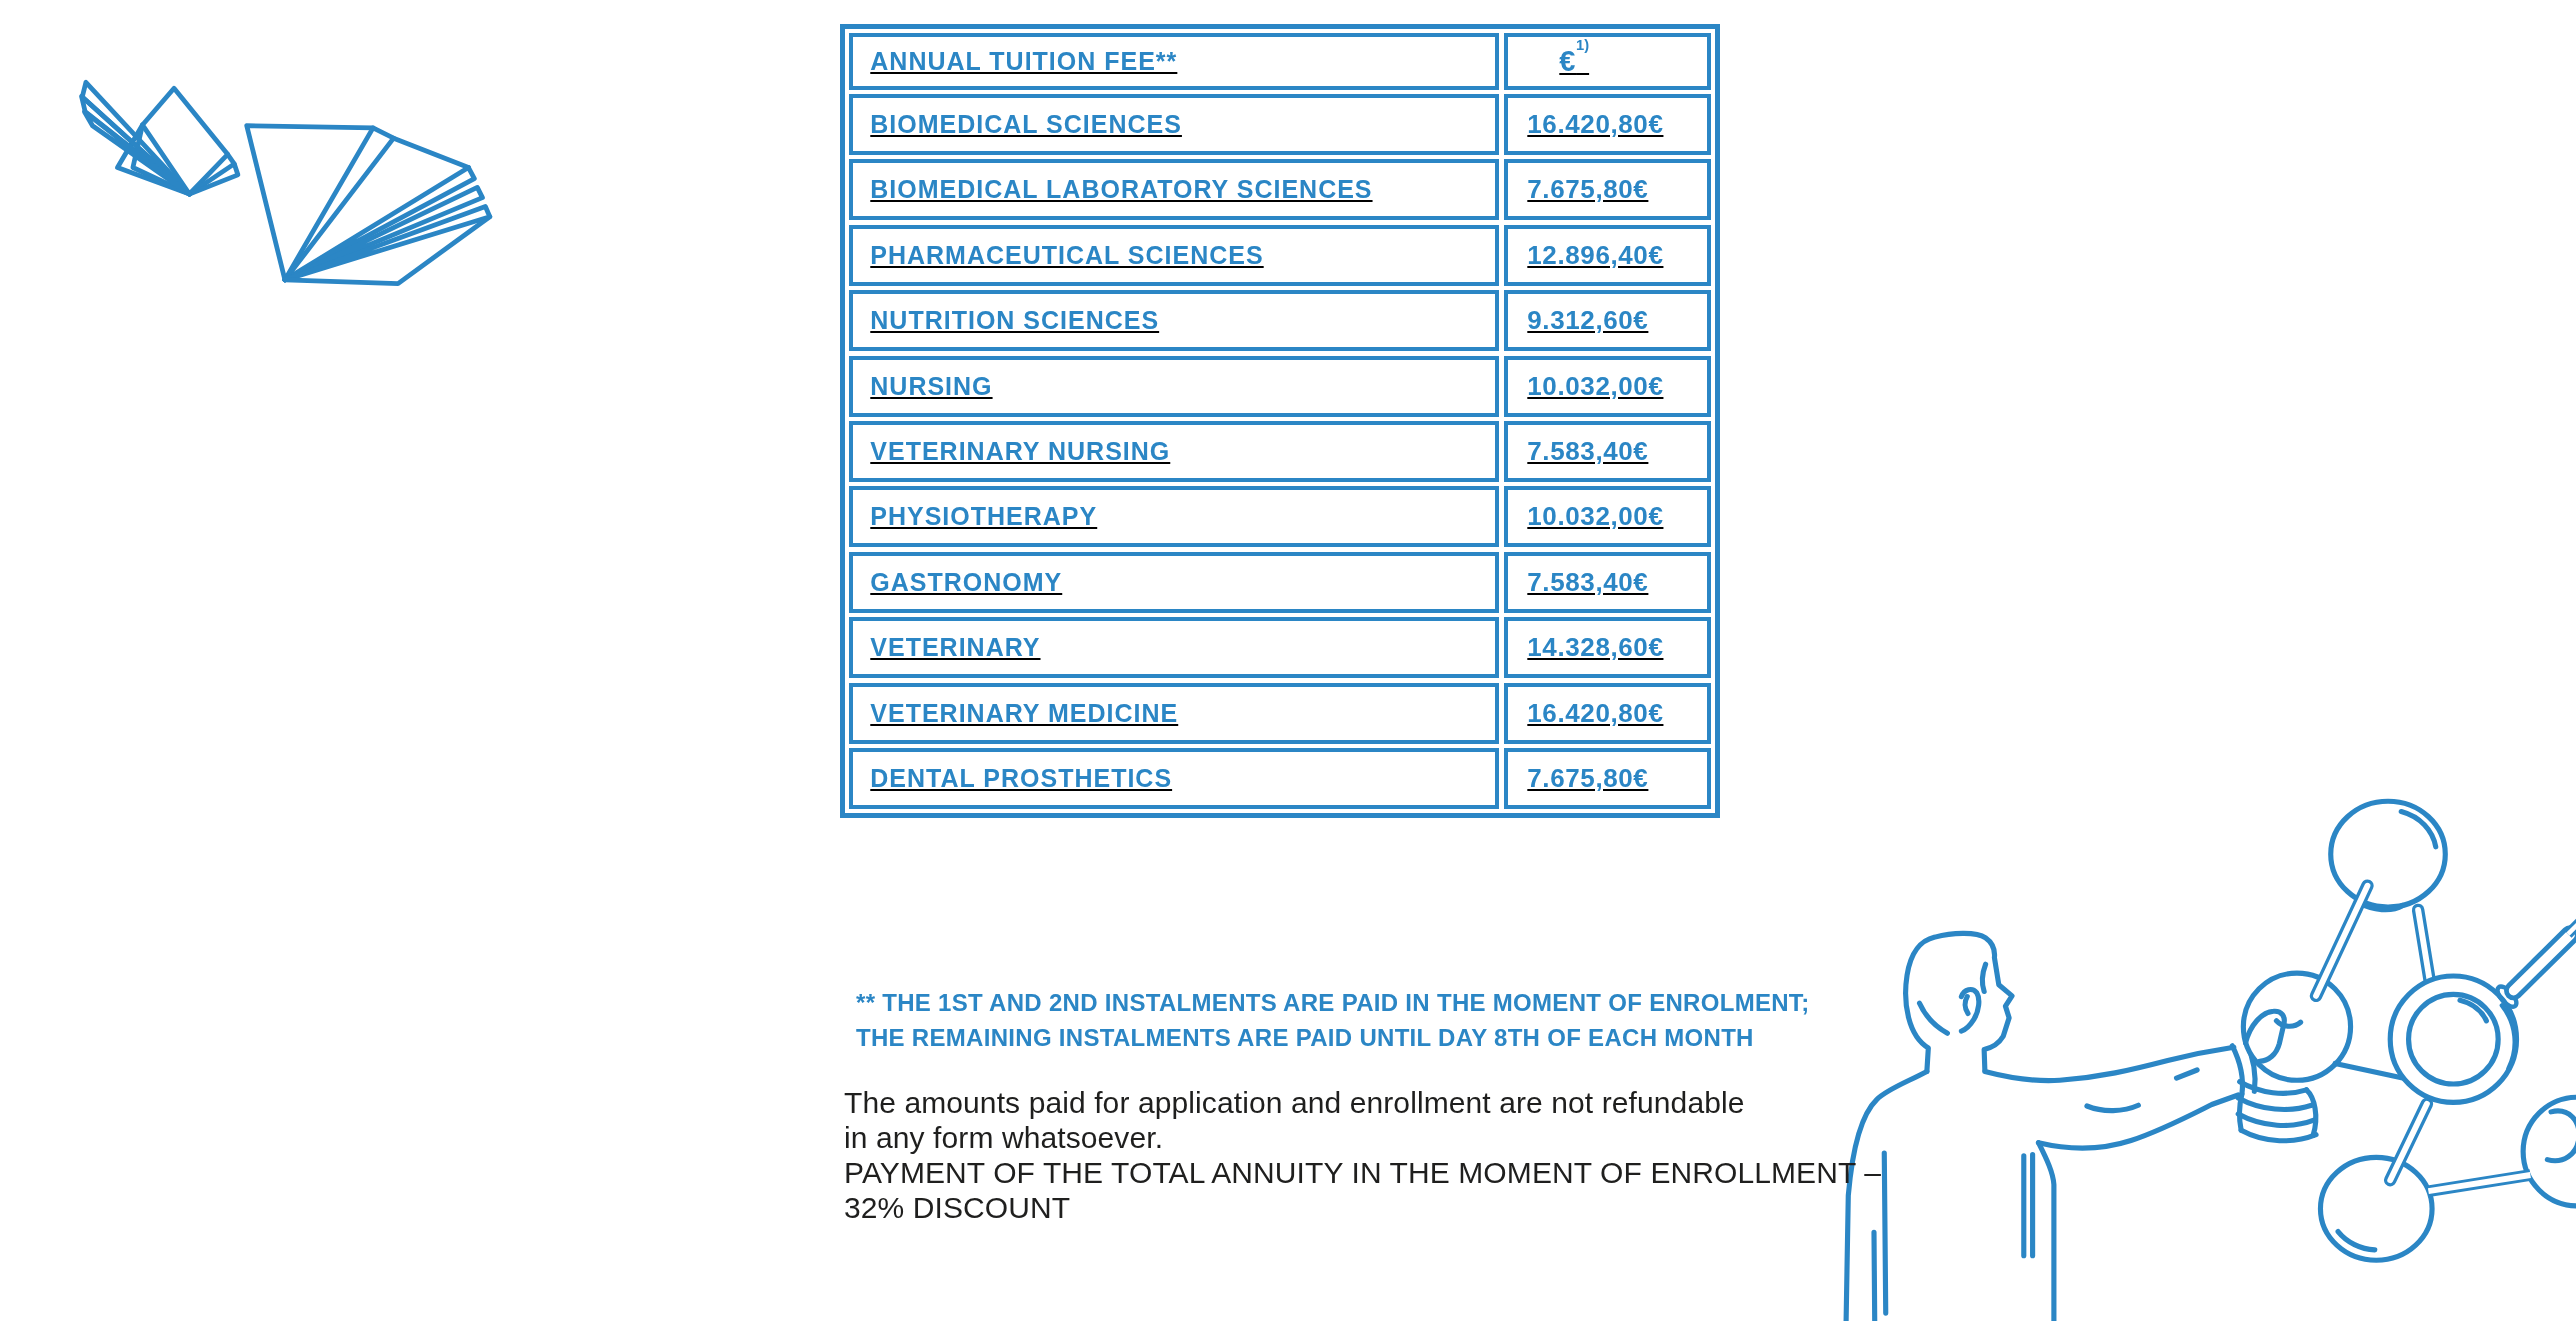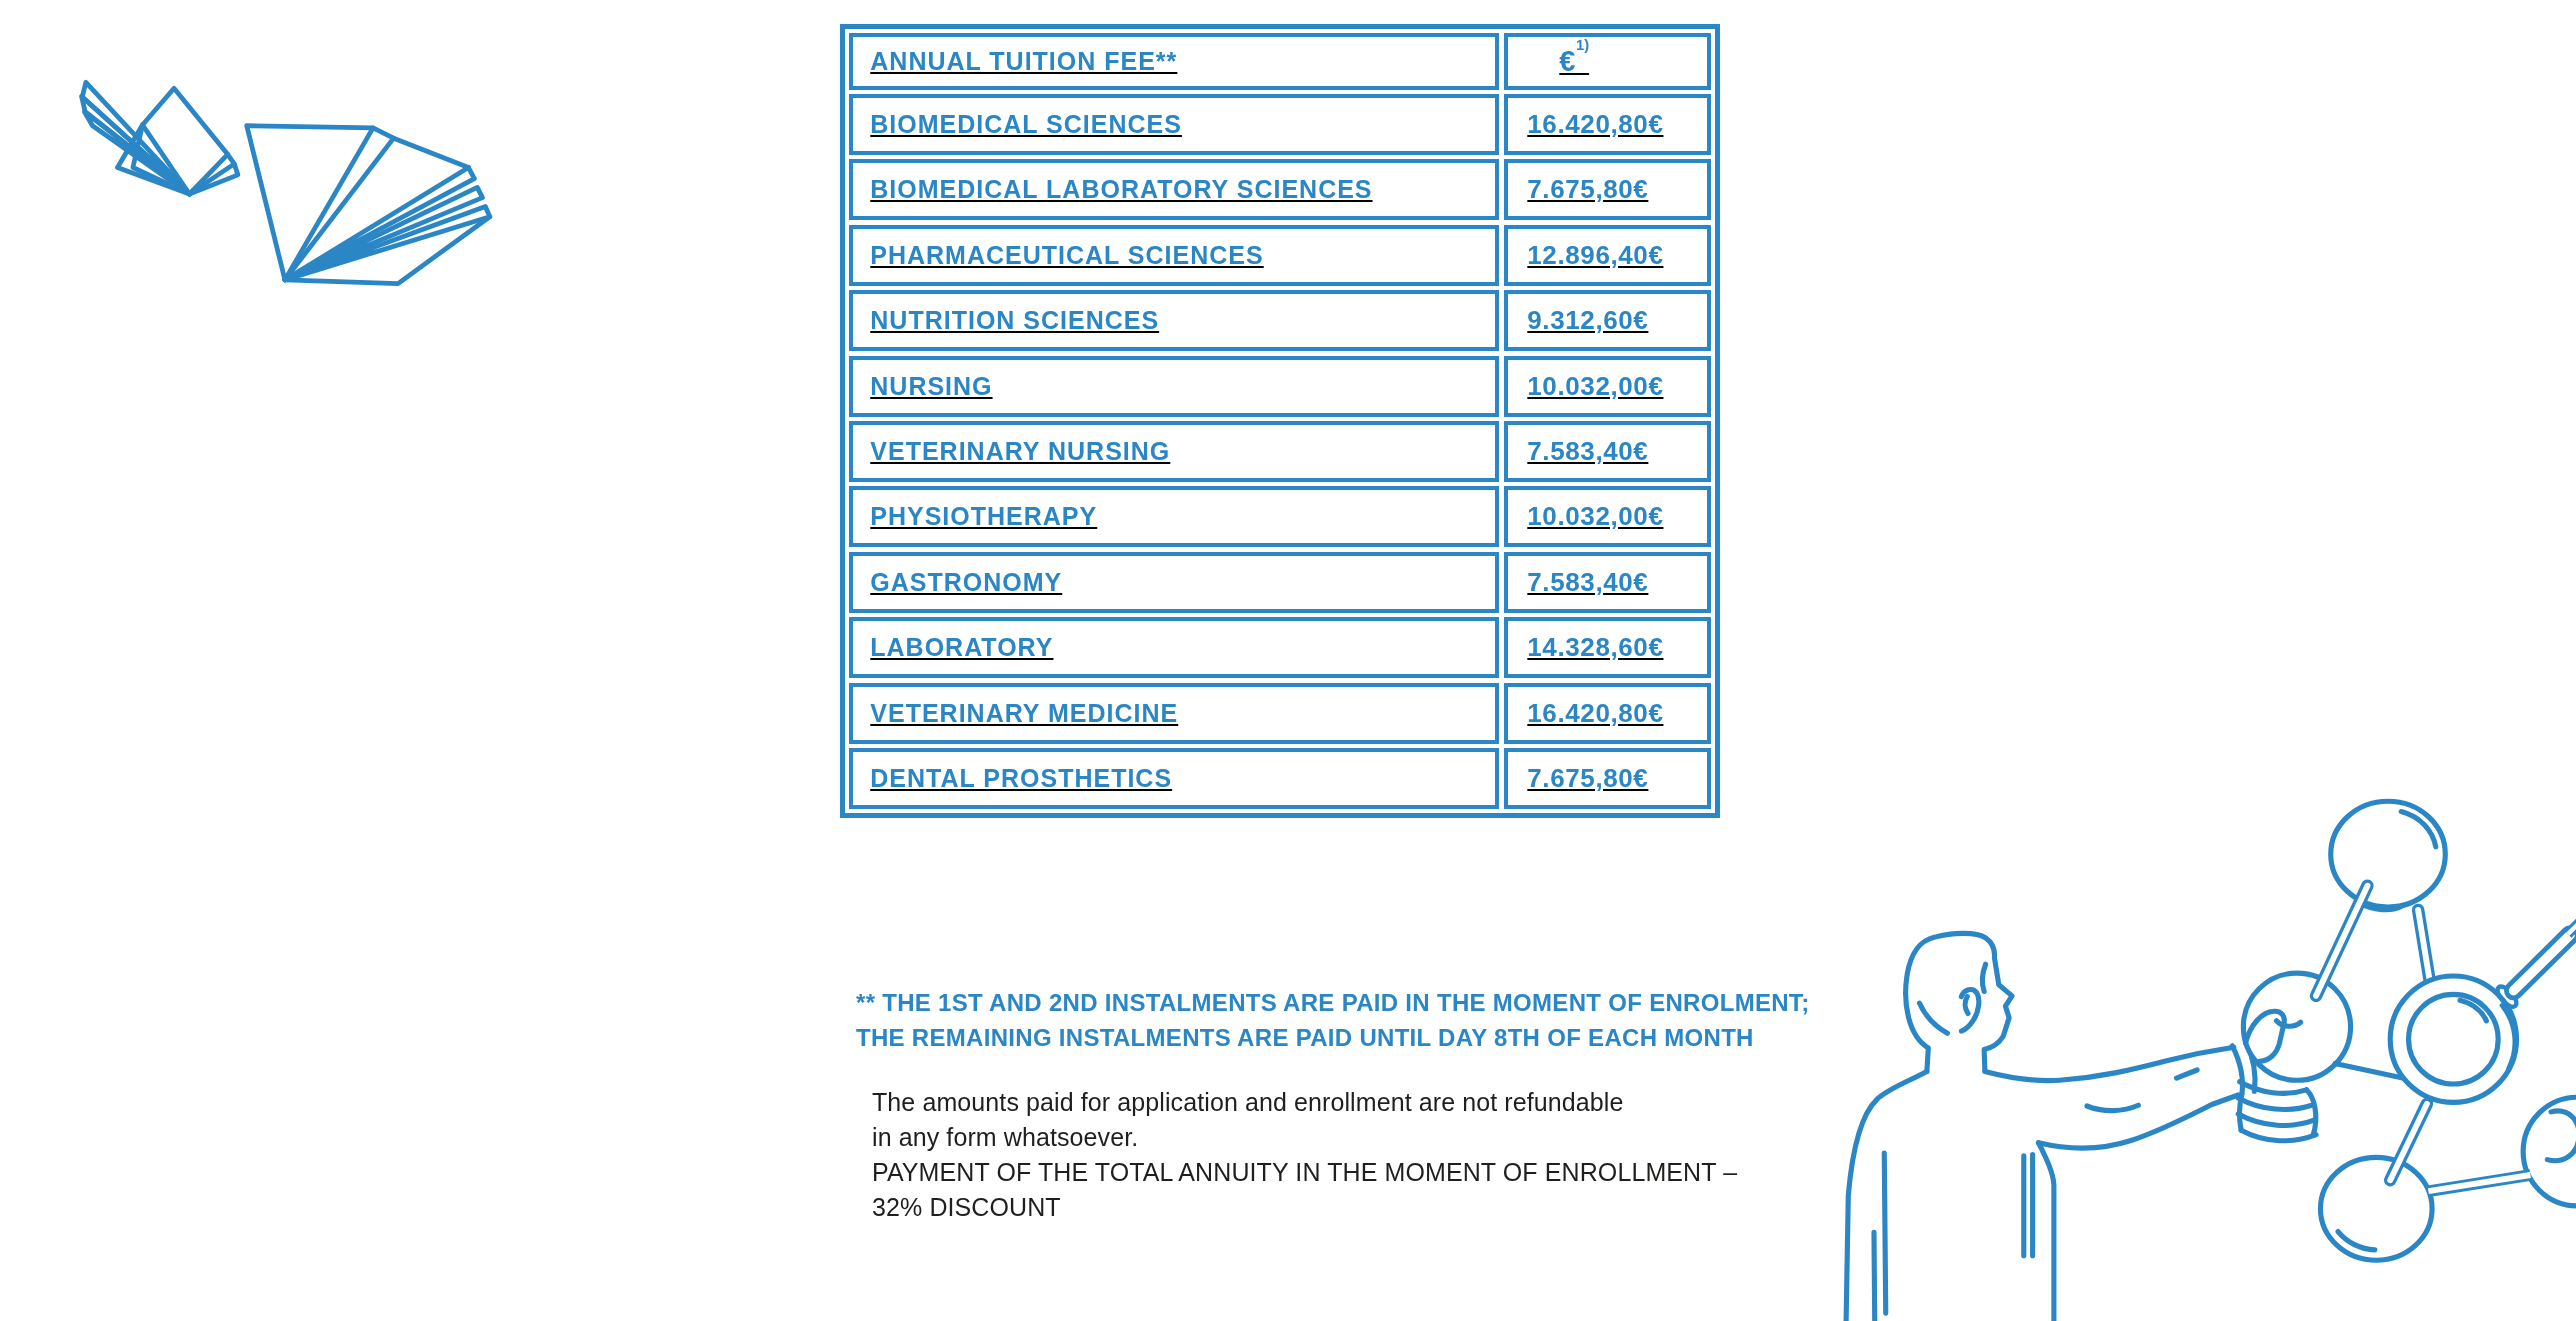--- a/index.html
+++ b/index.html
@@ -47,22 +47,22 @@
   .t-row.header .t-cell.fee{padding-left:51px;font-size:29px;}
   .t-row.header .t-cell.fee sup{font-size:14.7px;line-height:0;vertical-align:20.6px;letter-spacing:0;}
 
   
   #notes-bold{
     position:absolute;left:844px;top:985px;width:1248px;
     color:var(--accent);font-weight:700;font-size:24px;line-height:35px;
     letter-spacing:0.3px;white-space:nowrap;margin-left:12px;
   }
   #notes-dark{
-    position:absolute;left:872px;top:1085px;width:1248px;
-    color:var(--ink);font-weight:400;font-size:25px;line-height:35px;
+    position:absolute;left:844px;top:1085px;width:1248px;
+    color:var(--ink);font-weight:400;font-size:30px;line-height:35px;
     letter-spacing:0.1px;white-space:nowrap;
   }
 </style>
 </head>
 <body>
 
 <svg id="art" viewBox="0 0 3508 1800" fill="none" stroke="currentColor" stroke-width="7" stroke-linecap="round" stroke-linejoin="round">
 
   <g stroke-width="6.5">
     <g>
@@ -205,21 +205,21 @@
       <div class="t-cell label">PHYSIOTHERAPY</div>
       <div class="t-cell fee">10.032,00€</div>
     </div>
 
     <div class="t-row">
       <div class="t-cell label">GASTRONOMY</div>
       <div class="t-cell fee">7.583,40€</div>
     </div>
 
     <div class="t-row">
-      <div class="t-cell label">LABORATORY</div>
+      <div class="t-cell label">VETERINARY</div>
       <div class="t-cell fee">14.328,60€</div>
     </div>
 
     <div class="t-row">
       <div class="t-cell label">VETERINARY MEDICINE</div>
       <div class="t-cell fee">16.420,80€</div>
     </div>
 
     <div class="t-row">
       <div class="t-cell label">DENTAL PROSTHETICS</div>

